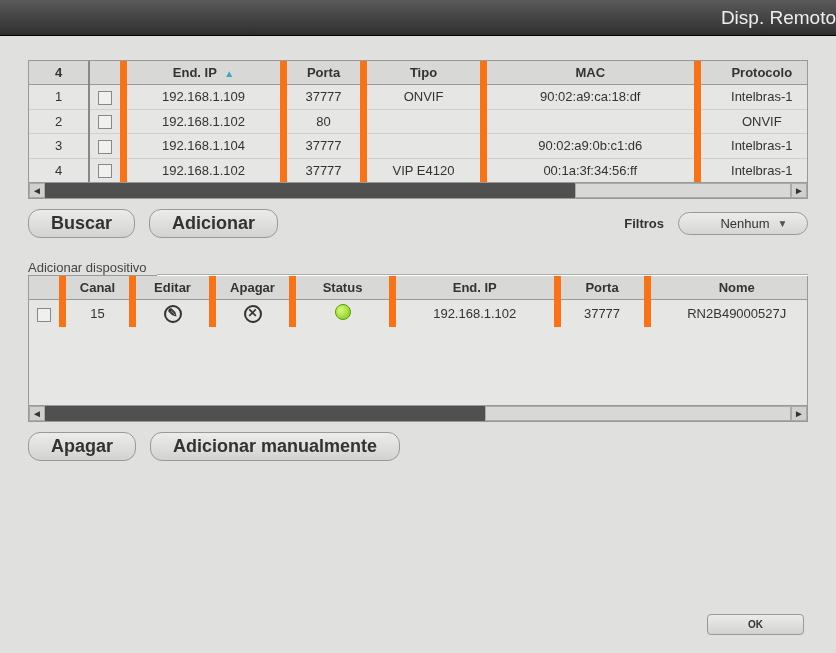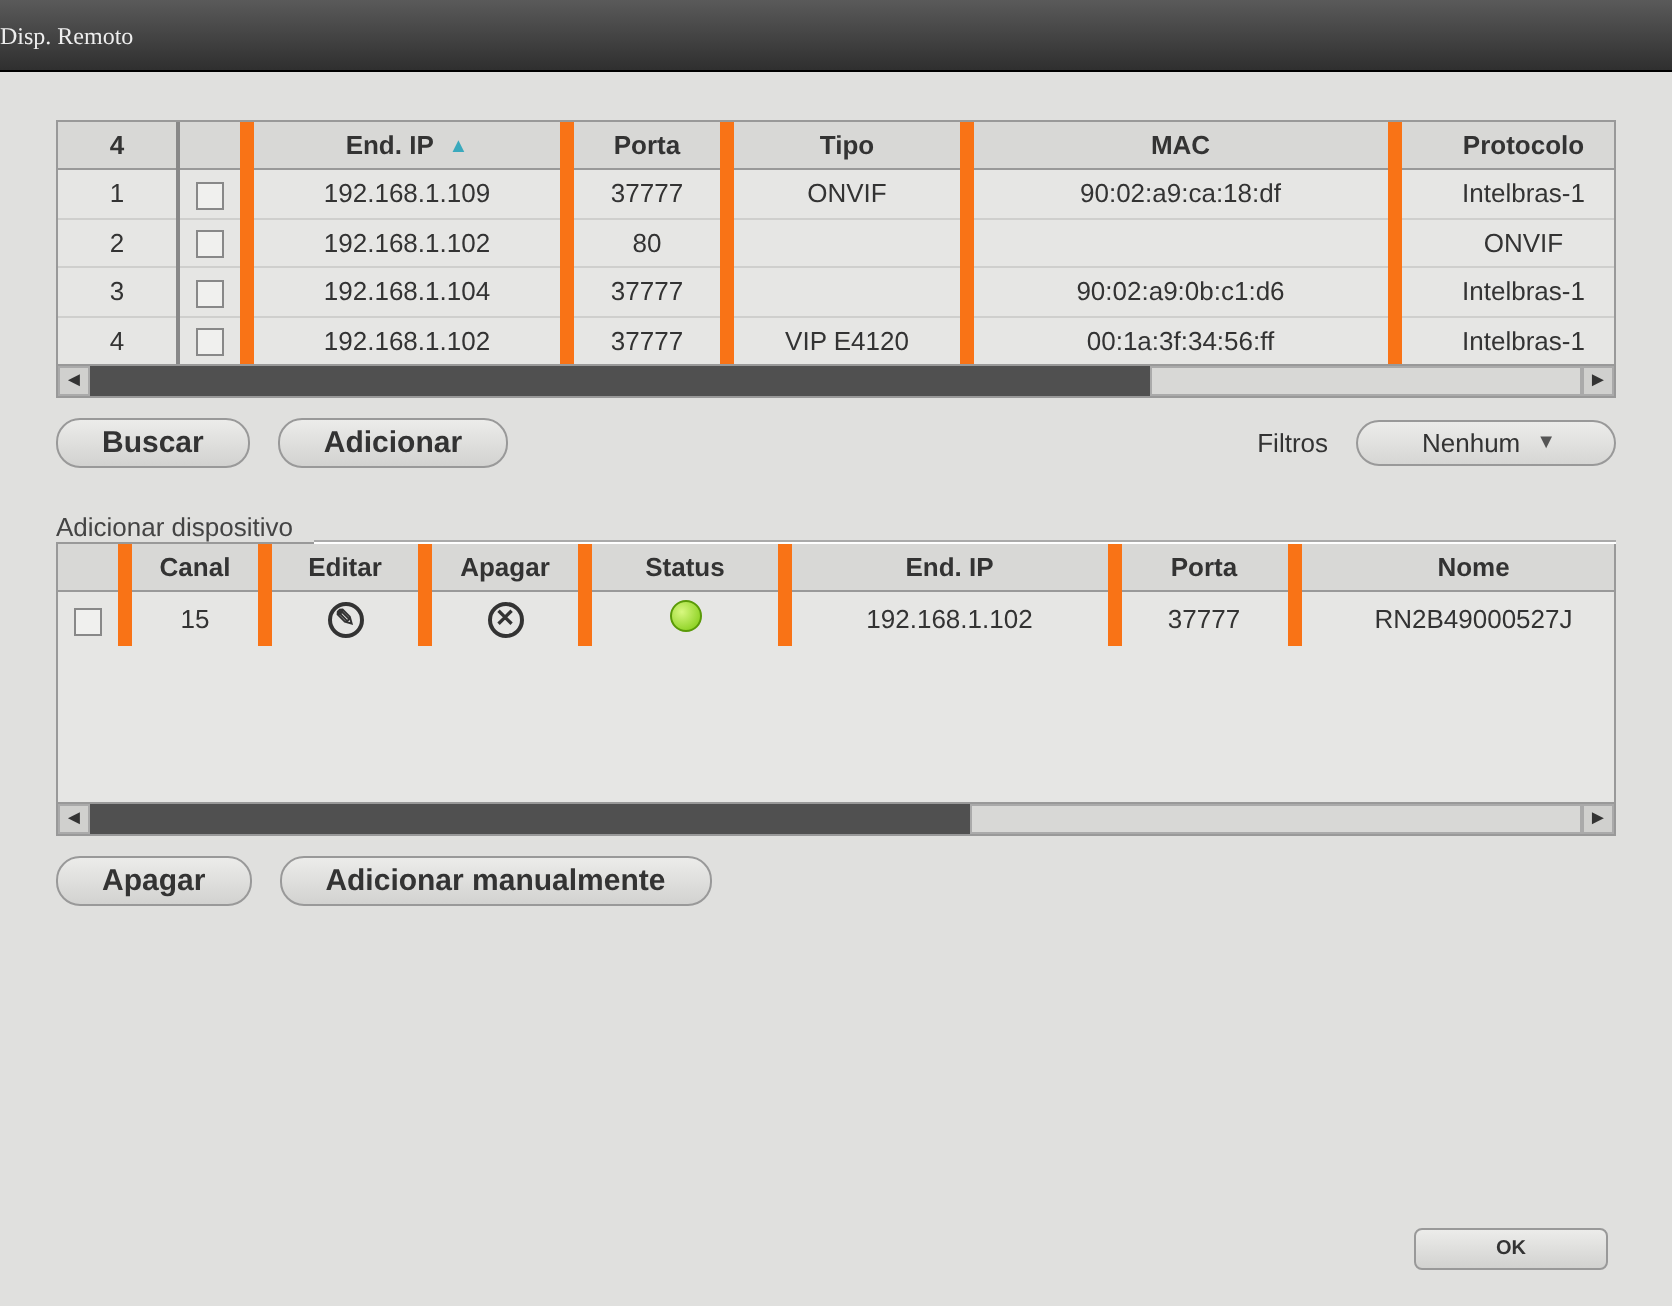--- a/index.html
+++ b/index.html
@@ -10,24 +10,23 @@
     font-family: Arial, sans-serif;
     font-size: 13px;
     color: #333;
     overflow: hidden;
   }
   .titlebar {
     height: 36px;
     background: linear-gradient(#5a5a5a, #2f2f2f);
     border-bottom: 1px solid #000;
     color: #eee;
-    text-align: left;
+    text-align: right;
     line-height: 36px;
-    font-size: 12px;
-    font-family: Liberation Serif, serif;
+    font-size: 19px;
   }
   .content {
     padding: 24px 28px 18px 28px;
   }
   .table-wrap {
     border: 1px solid #999;
   }
   table {
     width: 100%;
     border-collapse: collapse;
@@ -94,38 +93,38 @@
     display: flex;
     align-items: center;
     gap: 14px;
     margin-top: 10px;
   }
   .btn {
     background: linear-gradient(#ececea, #d2d2d0);
     border: 1px solid #999;
     border-radius: 12px;
     padding: 3px 22px;
-    font-size: 15px;
+    font-size: 18px;
     font-weight: bold;
     color: #333;
     cursor: pointer;
   }
-  .filters-label { margin-left: auto; font-weight: normal; }
+  .filters-label { margin-left: auto; font-weight: bold; }
   .dropdown {
     background: linear-gradient(#ececea, #d6d6d4);
     border: 1px solid #999;
     border-radius: 14px;
     padding: 3px 10px 3px 32px;
     font-size: 13px;
     cursor: pointer;
     display: flex;
     align-items: center;
     gap: 8px;
     min-width: 130px;
-    justify-content: flex-start;
+    justify-content: center;
   }
   .dropdown .dd-arrow { color:#555; font-size:10px; }
   .section-title {
     margin-top: 22px;
     font-size: 13px;
     color: #444;
     display: flex;
     align-items: flex-end;
     gap: 10px;
   }

